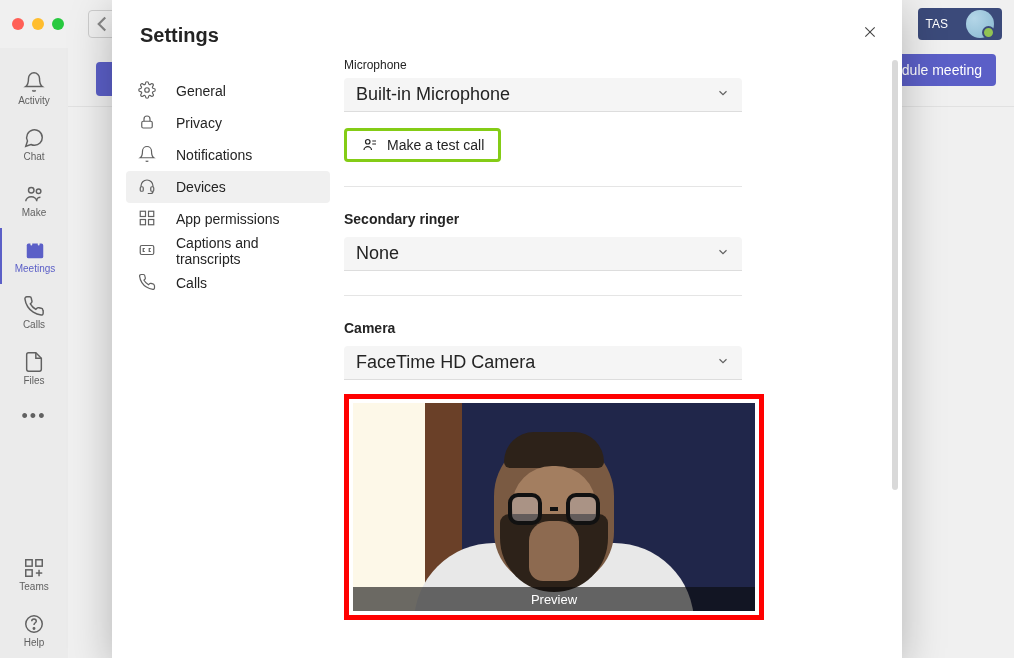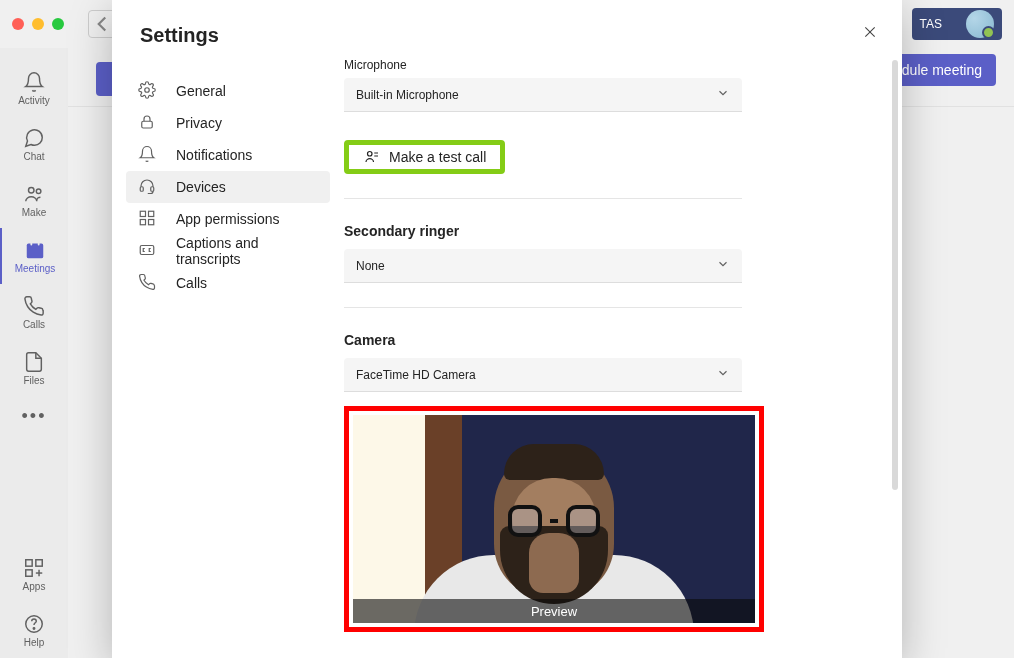--- a/index.html
+++ b/index.html
@@ -18,21 +18,21 @@
   .tl-green { background:#27c93f; }
   .back-chevron {
     margin-left:24px;
     width:28px; height:28px; border:1px solid #ccc; border-radius:4px;
     display:flex; align-items:center; justify-content:center;
     color:#888;
   }
 
   .top-right {
     position:absolute; right:12px; top:8px;
-    display:flex; align-items:center; gap:24px;
+    display:flex; align-items:center; gap:18px;
     background:#3b4a7a; height:32px; padding:0 8px; border-radius:4px;
     color:#fff; font-size:12px;
   }
   .avatar {
     width:28px; height:28px; border-radius:50%;
     background: radial-gradient(circle at 30% 30%, #b4d6e8, #88b8d0);
     position:relative;
   }
   .avatar::after {
     content:""; position:absolute; right:-1px; bottom:-1px; width:9px; height:9px;
@@ -117,30 +117,30 @@
   }
 
   .sectlabel { font-size:12px; color:#242424; margin-bottom:6px; }
   .sectlabel.bold { font-weight:600; font-size:14px; }
 
   .dropdown {
     width:398px; height:34px;
     background:#f5f5f5; border-bottom:1px solid #ddd;
     display:flex; align-items:center; justify-content:space-between;
     padding:0 12px;
-    font-size:12px; color:#242424;
+    font-size:18px; color:#242424;
     cursor:pointer;
     border-radius:4px 4px 0 0;
   }
   .dropdown svg { width:14px; height:14px; color:#616161; }
 
   .test-call-btn {
-    margin-top:28px;
+    margin-top:16px;
     height:34px; padding:0 14px;
-    border:5px solid #84cc16; border-radius:4px; background:#fff;
+    border:3px solid #84cc16; border-radius:4px; background:#fff;
     display:inline-flex; align-items:center; gap:8px;
     font-size:14px; color:#242424;
     cursor:pointer;
   }
   .test-call-btn svg { width:18px; height:18px; }
 
   hr.divider { border:none; border-top:1px solid #e5e5e5; margin:24px 0; width:398px; }
 
   .camera-preview-frame {
     width:420px; margin-top:14px;
@@ -258,21 +258,21 @@
   <div class="rail-more">•••</div>
   <div class="rail-spacer"></div>
   <div class="rail-item">
     <svg viewBox="0 0 24 24" fill="none" stroke="currentColor" stroke-width="1.6">
         <rect x="3" y="3" width="7" height="7"></rect>
         <rect x="14" y="3" width="7" height="7"></rect>
         <rect x="3" y="14" width="7" height="7"></rect>
         <line x1="17.5" y1="14" x2="17.5" y2="21"></line>
         <line x1="14" y1="17.5" x2="21" y2="17.5"></line>
       </svg>
-    <span>Apps</span>
+    <span>Teams</span>
   </div>
   <div class="rail-item">
     <svg viewBox="0 0 24 24" fill="none" stroke="currentColor" stroke-width="1.6">
         <circle cx="12" cy="12" r="9"></circle>
         <path d="M9.5 9a2.5 2.5 0 015 0c0 1.5-2.5 2-2.5 4"></path>
         <circle cx="12" cy="17" r="0.8" fill="currentColor"></circle>
       </svg>
     <span>Help</span>
   </div>
 </div>

